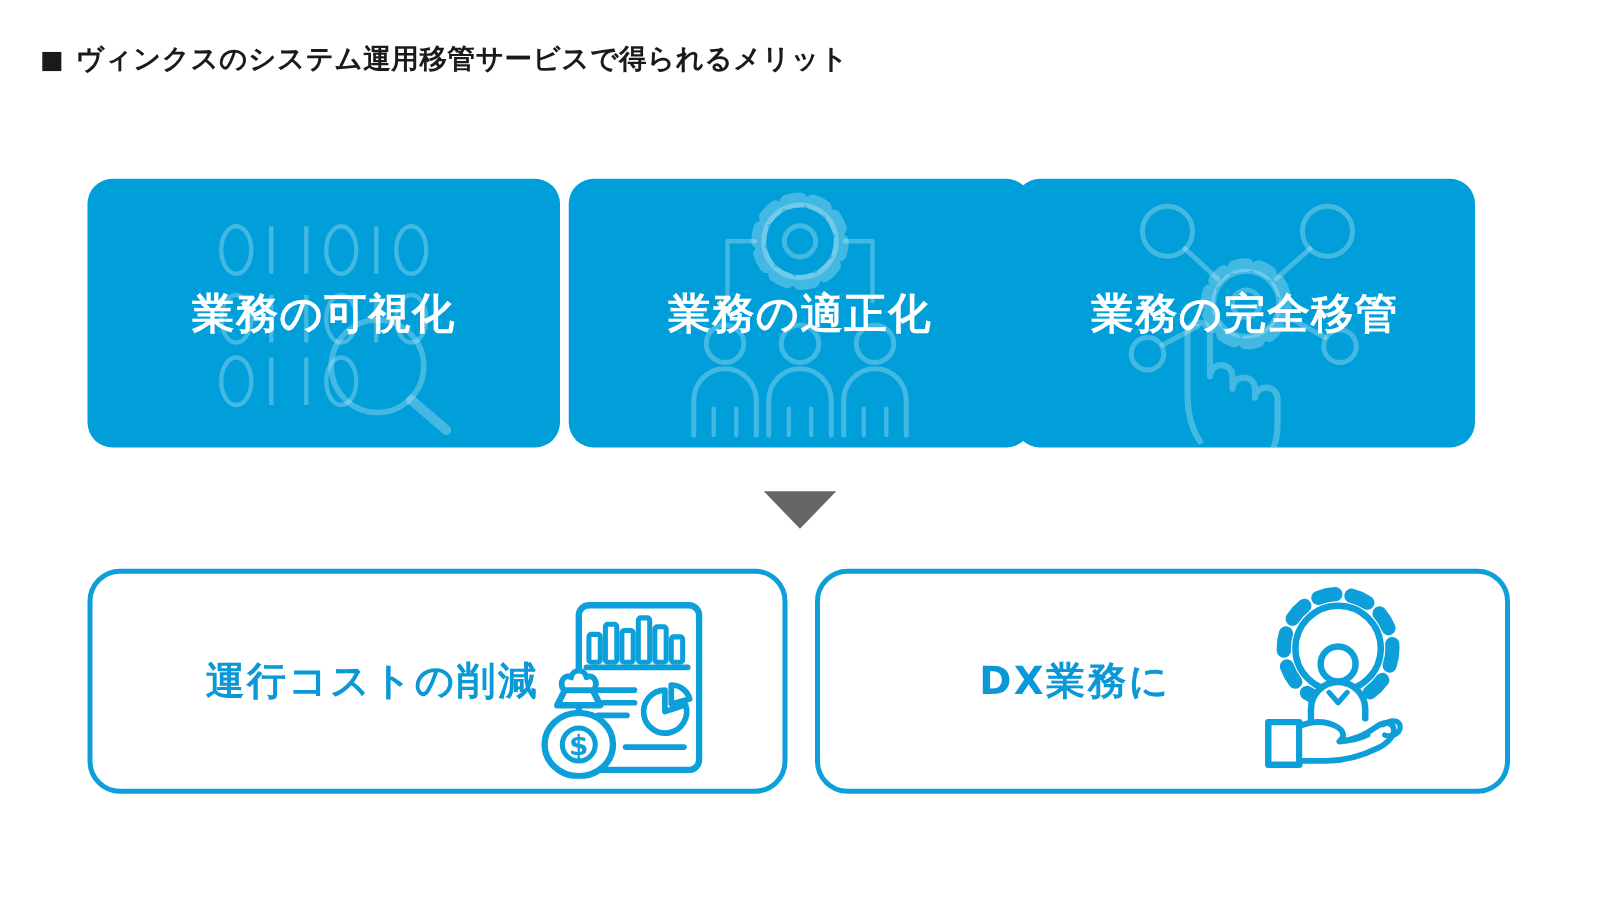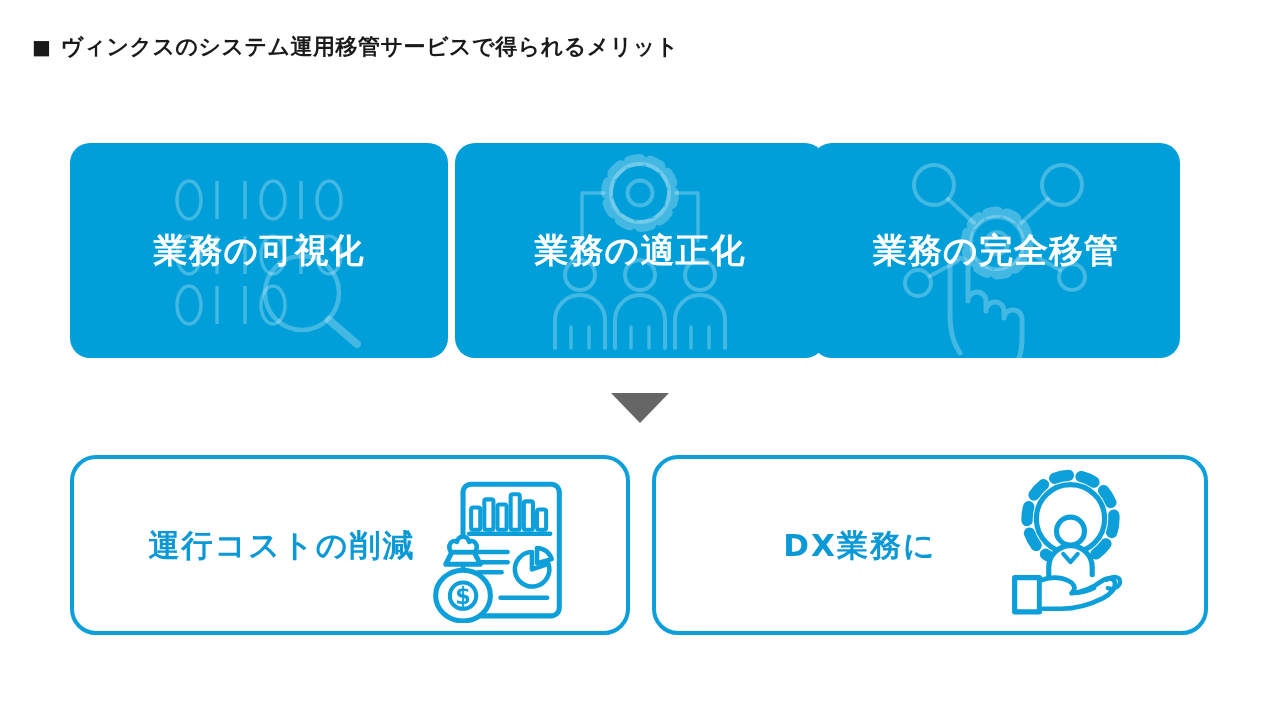--- a/index.html
+++ b/index.html
@@ -51,21 +51,21 @@
     border:4px solid var(--outline-blue);border-radius:26px;
   }
   .bottom-card.b1{left:70px;width:560px;}
   .bottom-card.b2{left:652px;width:556px;}
   .bottom-label{
     position:absolute;top:0;bottom:0;display:flex;flex-direction:column;
     justify-content:center;align-items:center;color:var(--text-blue);
     font-size:31px;font-weight:bold;letter-spacing:2px;line-height:45px;
     text-align:center;
   }
-  .b1 .bottom-label{left:8px;width:400px;}
+  .b1 .bottom-label{left:24px;width:400px;}
   .b2 .bottom-label{left:8px;width:392px;text-align:right;}
   .side-icon{position:absolute;color:var(--outline-blue);}
   .b1 .side-icon{left:356px;top:12px;width:138px;height:152px;}
   .b2 .side-icon{left:355px;top:8px;width:120px;height:150px;}
 </style>
 </head>
 <body>
 
 <div class="stage">
 

